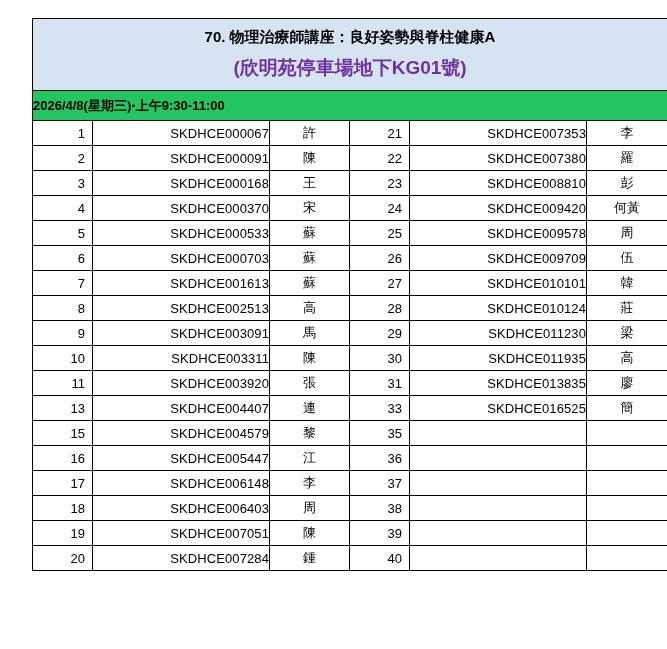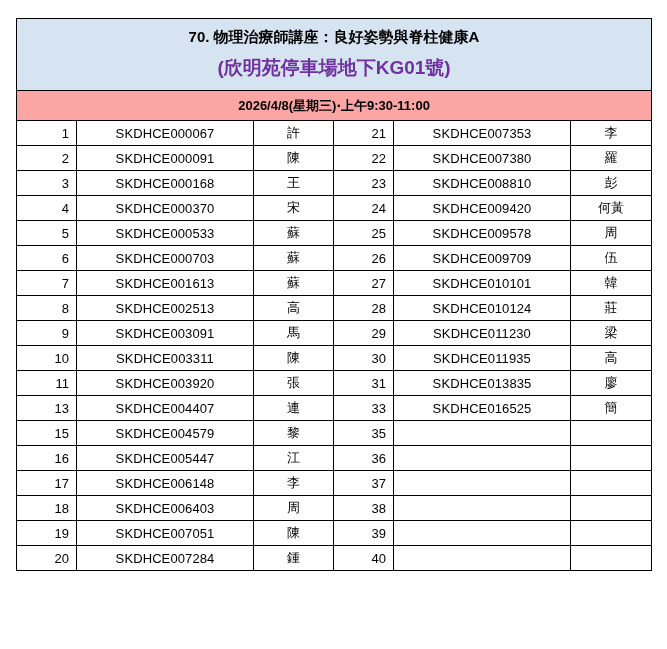--- a/index.html
+++ b/index.html
@@ -12,21 +12,21 @@
     height: 649px;
     font-family: "Liberation Sans", "DejaVu Sans", sans-serif;
     color: #000000;
     overflow: hidden;
   }
   .sheet {
     width: 588px;
     height: 649px;
     position: relative;
     box-sizing: border-box;
-    padding: 18px 16px 0 16px;
+    padding: 18px 16px 0 32px;
   }
   table.main {
     border-collapse: collapse;
     table-layout: fixed;
     width: 635px;
     margin: 0 auto;
   }
   table.main td {
     border: 1px solid #000000;
     padding: 0;
@@ -51,22 +51,22 @@
     font-weight: bold;
   }
   .title-line2 {
     display: block;
     color: #7030a0;
     font-size: 19px;
     font-weight: bold;
     margin-top: 5px;
   }
   .date-cell {
-    background: #fca5a5;
-    text-align: center;
+    background: #22c55e;
+    text-align: left;
     font-weight: bold;
     font-size: 14.5px;
     height: 30px !important;
   }
   .subhead-cell {
     background: #fcfcdf;
     text-align: center;
     font-weight: bold;
     font-size: 14.5px;
     height: 28px !important;
@@ -75,21 +75,21 @@
     margin-left: 6px;
     font-size: 14px;
     font-weight: bold;
   }
   .num {
     text-align: right;
     padding-right: 7px !important;
     font-size: 13px;
   }
   .code {
-    text-align: center;
+    text-align: right;
     font-size: 13px;
     letter-spacing: 0.1px;
   }
   .name {
     text-align: center;
     font-size: 13px;
   }
   .empty { }
 </style>
 </head>

